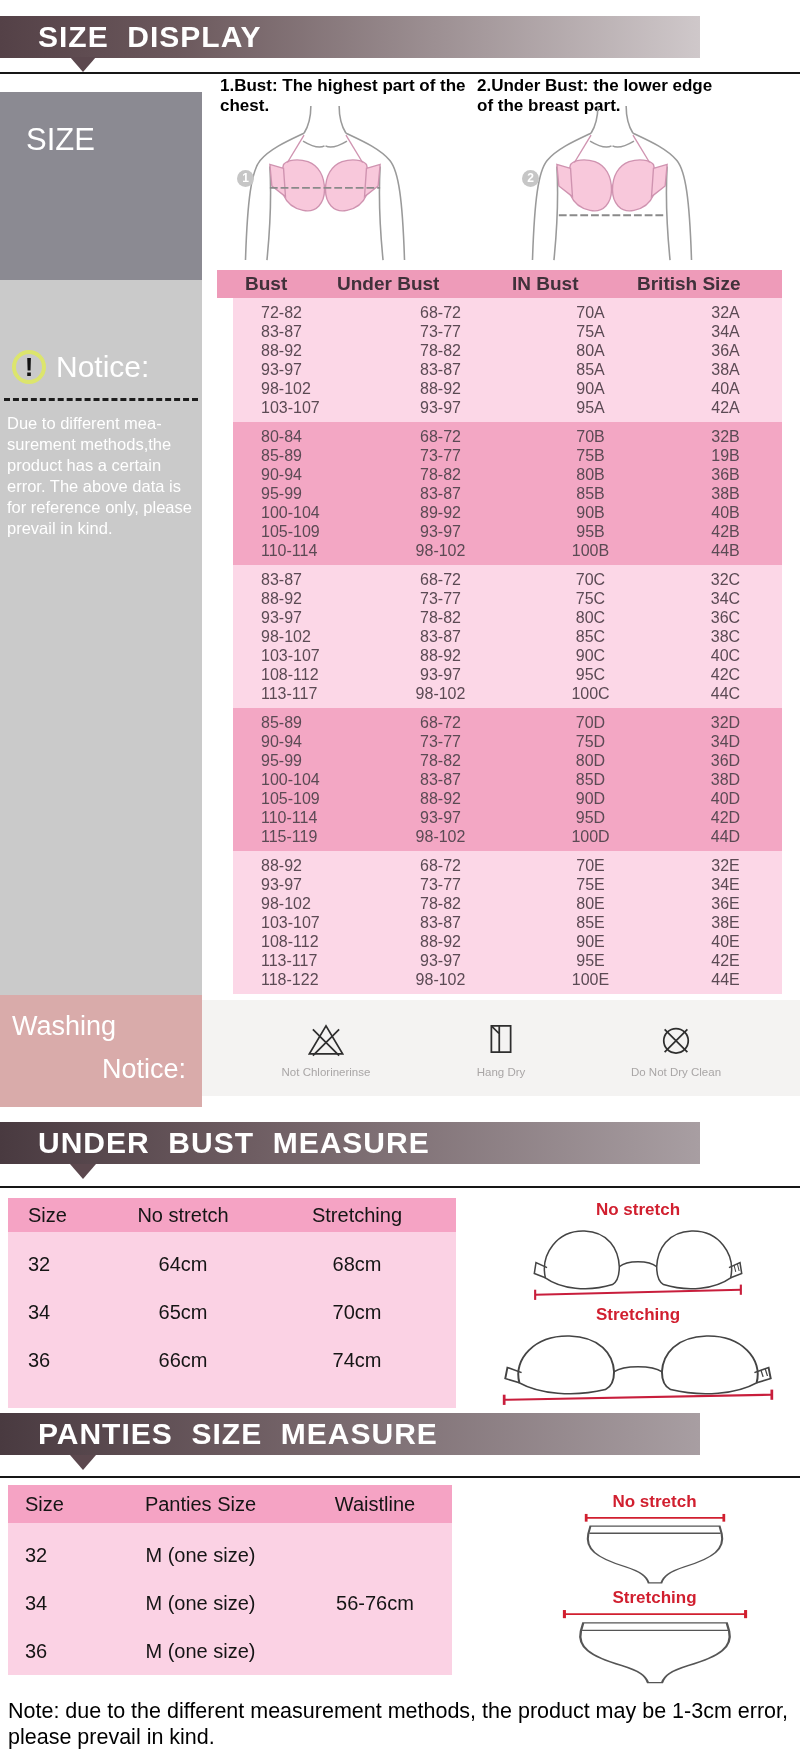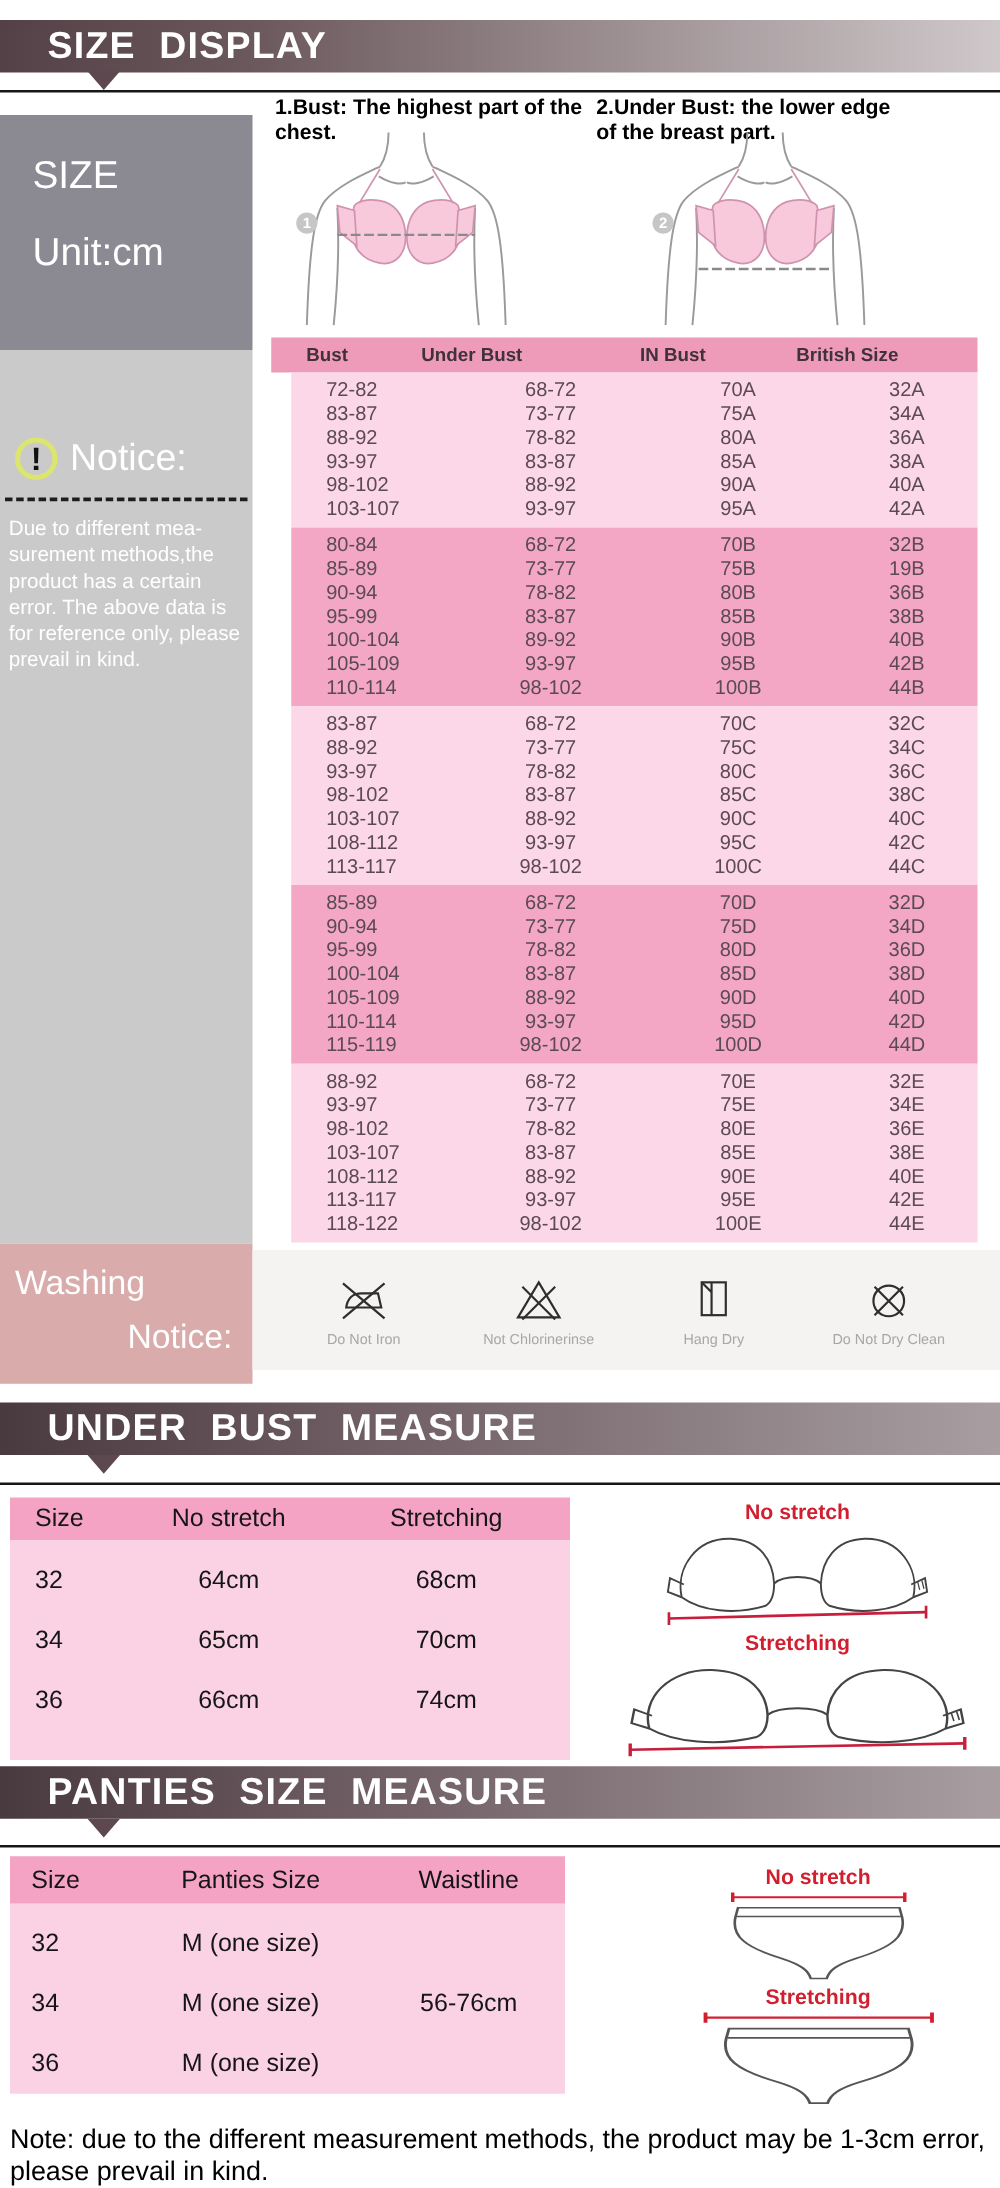--- a/index.html
+++ b/index.html
@@ -1,20 +1,20 @@
 <!DOCTYPE html>
 <html><head>
 <meta charset="utf-8">
 <style>
   html,body{margin:0;padding:0;background:#fff;}
   .page{position:relative;width:800px;height:1750px;background:#fff;overflow:hidden;
         font-family:"Liberation Sans",sans-serif;}
 
   
-  .banner{position:absolute;left:0;width:800px;height:42px;color:#fff;
+  .banner{position:absolute;left:0;width:700px;height:42px;color:#fff;
           display:flex;align-items:center;padding-left:38px;box-sizing:border-box;
           font-size:30px;font-weight:600;letter-spacing:1px;white-space:pre;}
   .banner.b1{top:16px;background:linear-gradient(90deg,#544147 0%,#6b585c 25%,#cfc8ca 100%);}
   .banner.b2{top:1122px;background:linear-gradient(90deg,#483archive 0,#000 0);} 
   .banner.b2{top:1122px;background:linear-gradient(90deg,#493a40 0%,#6d5c61 35%,#a89ea2 100%);}
   .banner.b3{top:1413px;background:linear-gradient(90deg,#493a40 0%,#6d5c61 35%,#a89ea2 100%);}
   .tri{position:absolute;width:0;height:0;border-left:13px solid transparent;
        border-right:13px solid transparent;border-top:15px solid #5c484e;}
   .tri.t1{left:70px;top:57px;}
   .tri.t2{left:70px;top:1164px;}
@@ -43,21 +43,21 @@
   .bust-note.n2{left:477px;width:246px;}
   .torso{position:absolute;top:104px;}
   .torso.i1{left:225px;} .torso.i2{left:512px;}
   .num-badge{position:absolute;width:17px;height:17px;border-radius:50%;background:#c6c6c6;
              color:#fff;font-size:12px;font-weight:bold;text-align:center;line-height:17px;}
   .num-badge.m1{left:237px;top:170px;} .num-badge.m2{left:522px;top:170px;}
 
   
   .size-table{position:absolute;left:217px;top:270px;width:565px;}
   .size-table .thead{display:grid;grid-template-columns:120px 175px 125px 145px;height:28px;
-                     background:#ee9bb9;align-items:center;font-size:15px;font-weight:bold;color:#40313a;}
+                     background:#ee9bb9;align-items:center;font-size:19px;font-weight:bold;color:#40313a;}
   .size-table .thead div{text-align:left;}
   .size-table .thead div:first-child{text-align:left;padding-left:28px;}
   .size-table .tgroup{padding:5px 0;margin-left:16px;}
   .size-table .shade-light{background:#fcd7e7;}
   .size-table .shade-dark{background:#f3a7c4;}
   .size-table .trow{display:grid;grid-template-columns:120px 175px 125px 145px;line-height:19px;
                     font-size:16px;color:#5b4a54;}
   .size-table .tcell{text-align:center;}
   .size-table .tcell:first-child{text-align:left;padding-left:28px;}
 
@@ -105,21 +105,20 @@
 <body>
 
 <div class="page">
 
   <div class="banner b1">SIZE  DISPLAY</div>
   <div class="tri t1"></div>
   <div class="rule r1"></div>
 
   <div class="side-dark">
     <div class="l1">SIZE</div>
-    <div class="l2">Unit:cm</div>
   </div>
   <div class="side-light">
     <div class="notice-row">
       <div class="notice-ico">!</div>
       <div class="notice-title">Notice:</div>
     </div>
     <div class="notice-dash"></div>
     <div class="notice-body">Due to different mea-surement methods,the product has a certain error. The above data is for reference only, please prevail in kind.</div>
   </div>
 
@@ -404,27 +403,20 @@
       </div>
   </div>
 
   <div class="wash-box">
     <div class="w1">Washing</div>
     <div class="w2">Notice:</div>
   </div>
   <div class="wash-strip">
     <div class="wash-item">
       <svg viewBox="0 0 48 48" fill="none" stroke="#2e2e2e" stroke-width="2">
-        <path d="M8,32 L40,32 L37,19 L22,19 C14,19 9,24 8,32 Z"></path>
-        <path d="M5,10 L43,42 M43,10 L5,42"></path>
-      </svg>
-      <div class="wash-label">Do Not Iron</div>
-    </div>
-    <div class="wash-item">
-      <svg viewBox="0 0 48 48" fill="none" stroke="#2e2e2e" stroke-width="2">
         <path d="M24,9 L43,41 L5,41 Z"></path>
         <path d="M9,13 L39,43 M39,13 L9,43"></path>
       </svg>
       <div class="wash-label">Not Chlorinerinse</div>
     </div>
     <div class="wash-item">
       <svg viewBox="0 0 48 48" fill="none" stroke="#2e2e2e" stroke-width="2">
         <rect x="13" y="9" width="22" height="30"></rect>
         <path d="M22,9 L22,39 M13,9 L22,18"></path>
       </svg>

